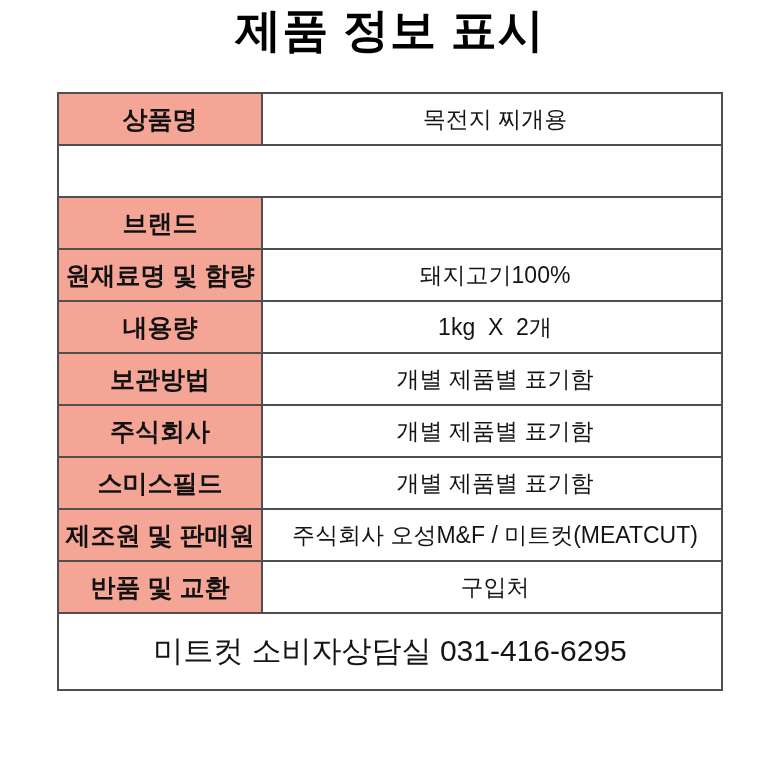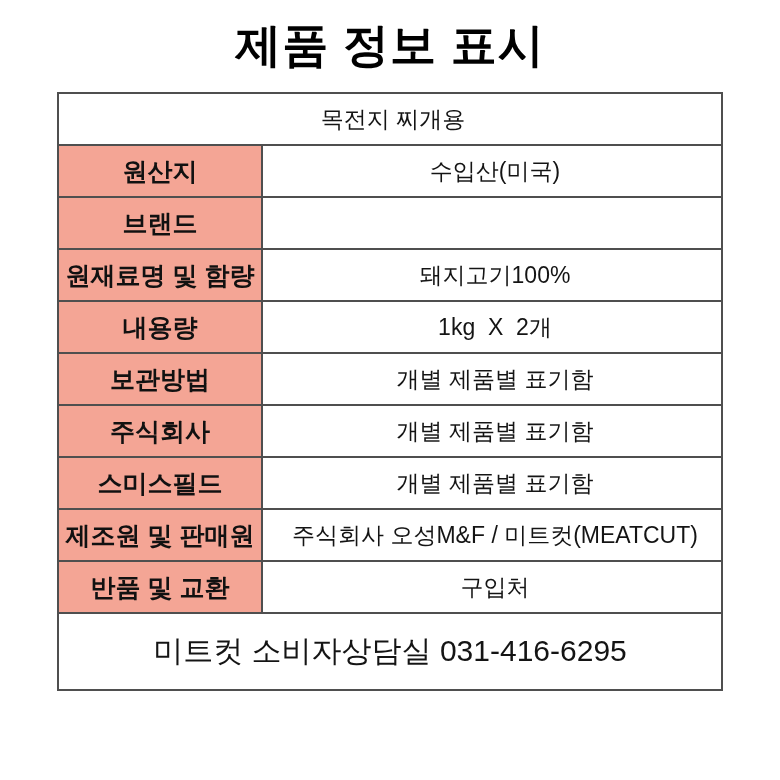--- a/index.html
+++ b/index.html
@@ -19,21 +19,21 @@
   }
   .page {
     width: 780px;
     height: 780px;
     background: #ffffff;
     overflow: hidden;
   }
   .title-bar {
     height: 92px;
     display: flex;
-    align-items: center;
+    align-items: flex-start;
     justify-content: center;
   }
   .title {
     font-size: 46px;
     font-weight: 800;
     letter-spacing: 1px;
     color: #000000;
   }
   .info-table {
     width: 666px;
@@ -83,25 +83,24 @@
 <body>
 
 <div class="page">
   <div class="title-bar">
     <div class="title">제품 정보 표시</div>
   </div>
 
   <div class="info-table">
     <div id="rows">
         <div class="row">
+          <div class="cell label">상품명</div>
           <div class="cell value">목전지 찌개용</div>
         </div>
         <div class="row">
-          <div class="cell label">원산지</div>
-          <div class="cell value">수입산(미국)</div>
         </div>
         <div class="row">
           <div class="cell label">브랜드</div>
         </div>
         <div class="row">
           <div class="cell label">원재료명 및 함량</div>
           <div class="cell value">돼지고기100%</div>
         </div>
         <div class="row">
           <div class="cell label">내용량</div>

